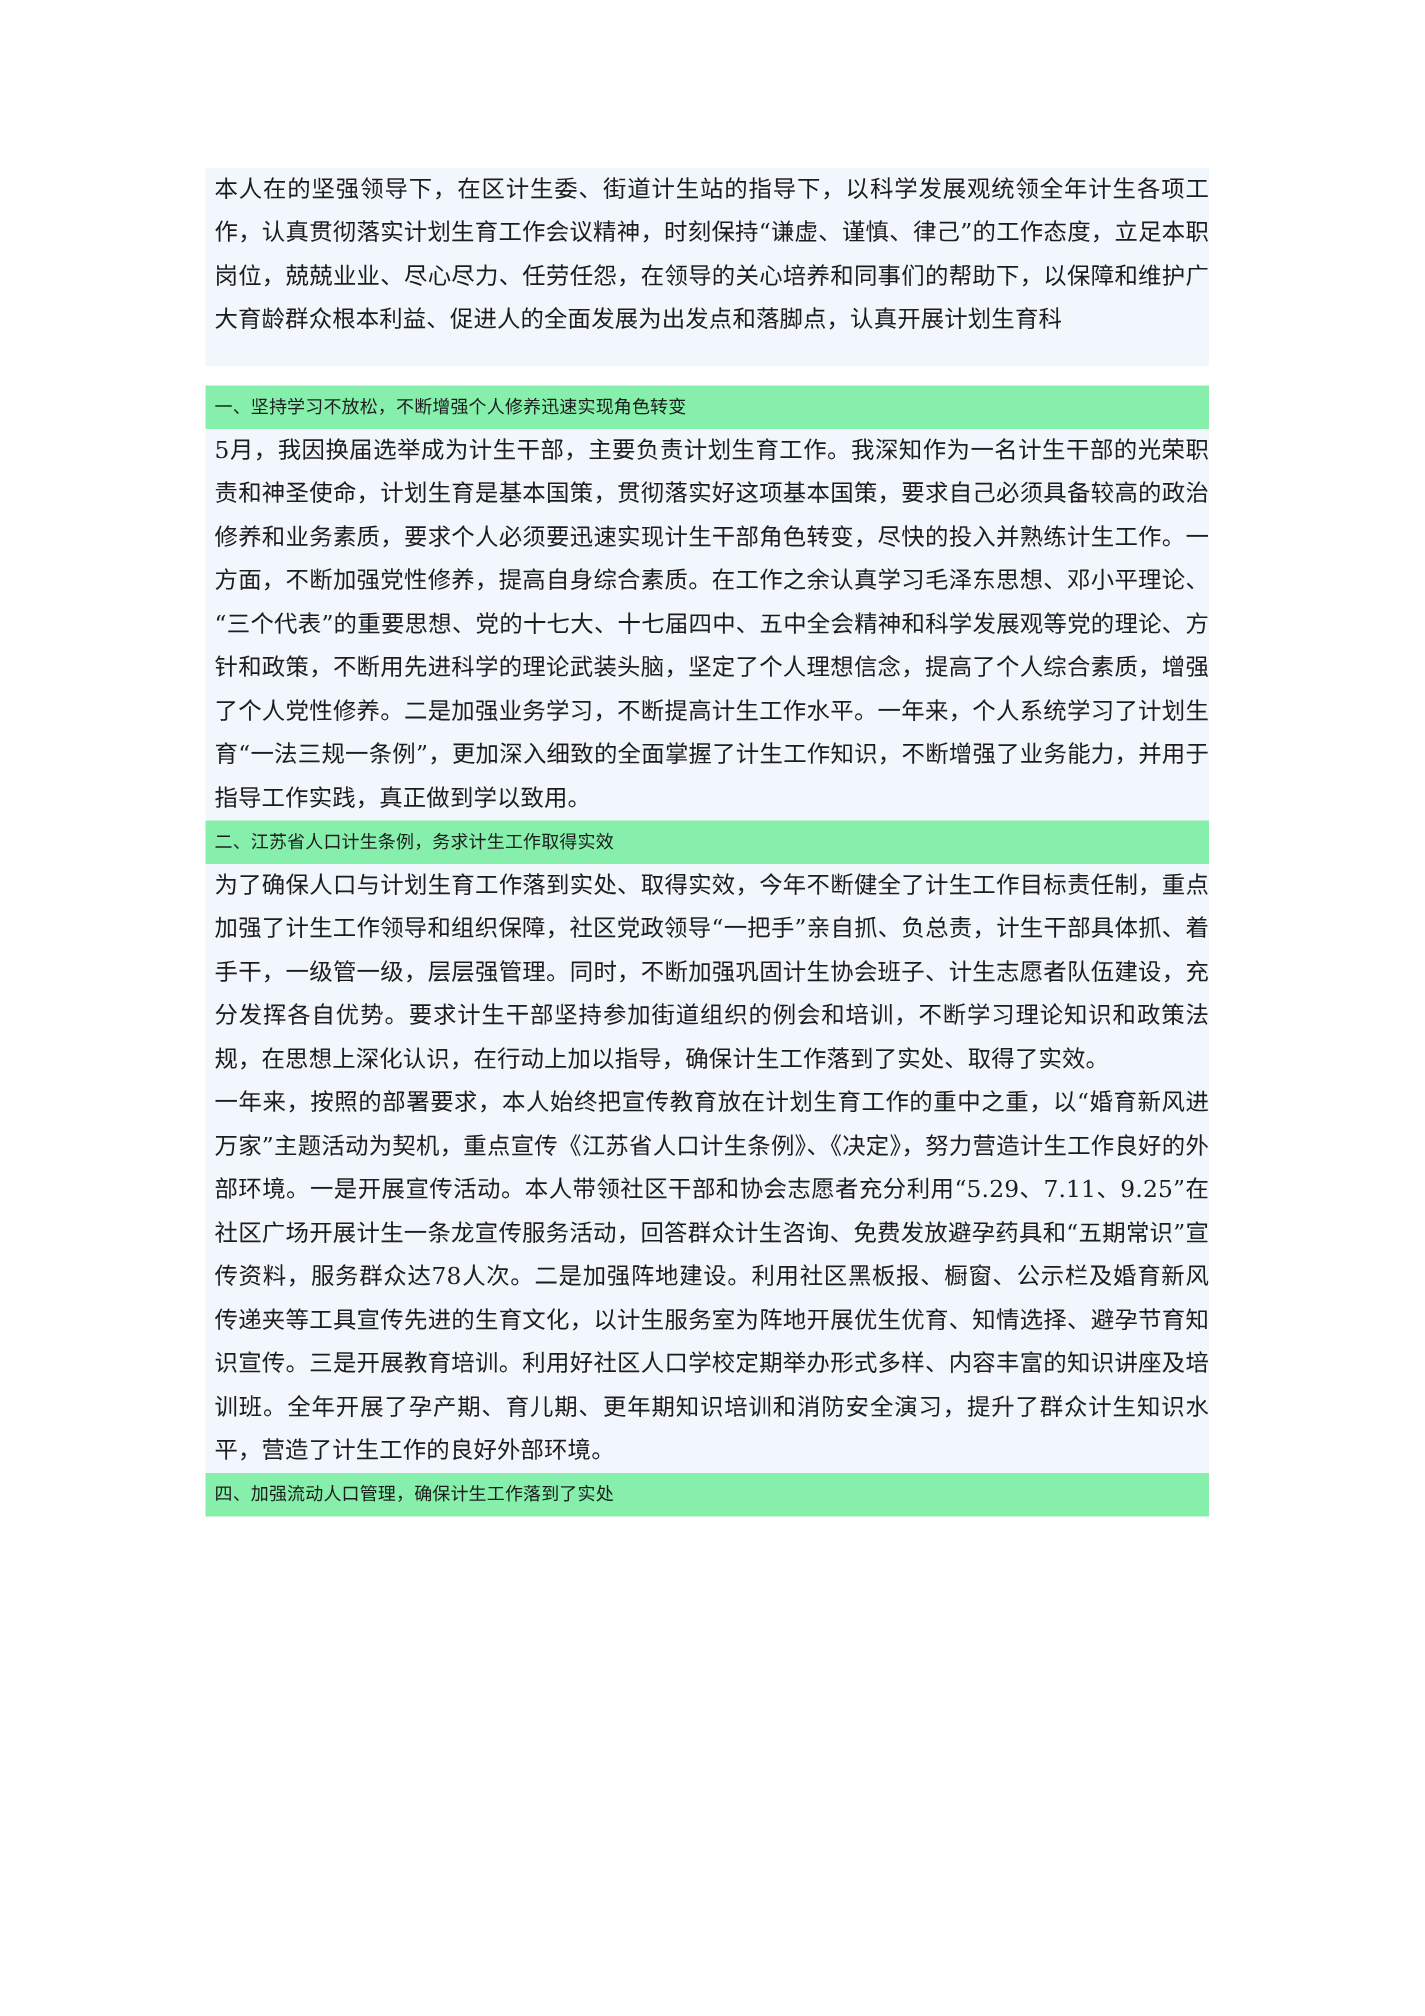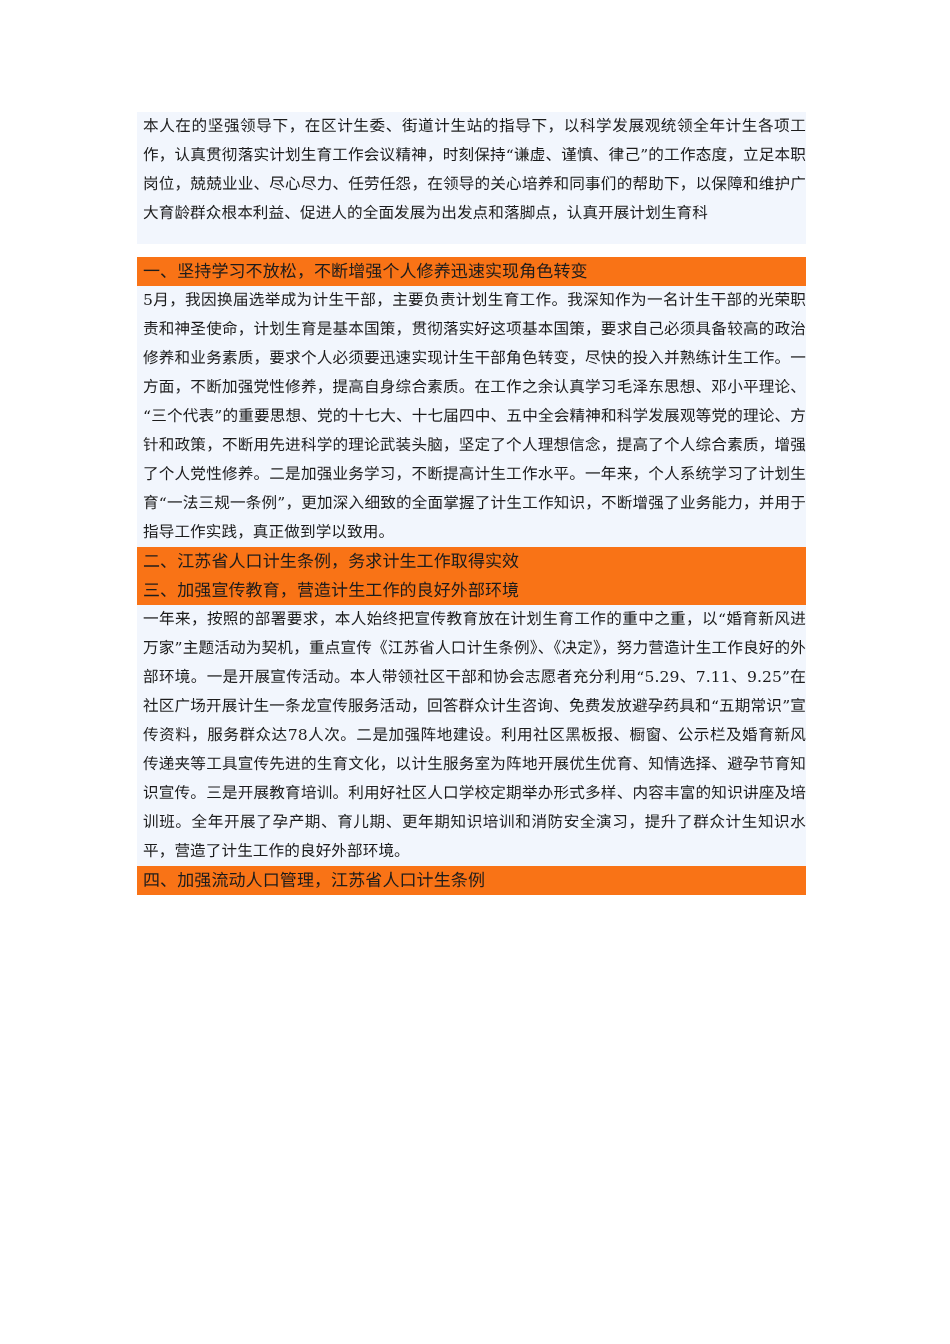--- a/index.html
+++ b/index.html
@@ -51,23 +51,23 @@
   }
 
   
   .para-gap {
     height: 13px;
     background: #ffffff;
   }
 
   
   .heading {
-    background: #f97316;
+    background: #86efac;
     color: #1c1c1c;
-    font-size: 17px;
+    font-size: 12px;
     line-height: 29px;
     text-align: left;
     padding: 0 0 0 6px;
     margin: 0;
     letter-spacing: 0.1px;
   }
 
   
   .para.tail {
     padding-bottom: 3px;
@@ -83,22 +83,22 @@
 
     <div class="para-gap"></div>
 
 
     <p class="heading">一、坚持学习不放松，不断增强个人修养迅速实现角色转变</p>
 
     <p class="para">5月，我因换届选举成为计生干部，主要负责计划生育工作。我深知作为一名计生干部的光荣职责和神圣使命，计划生育是基本国策，贯彻落实好这项基本国策，要求自己必须具备较高的政治修养和业务素质，要求个人必须要迅速实现计生干部角色转变，尽快的投入并熟练计生工作。一方面，不断加强党性修养，提高自身综合素质。在工作之余认真学习毛泽东思想、邓小平理论、“三个代表”的重要思想、党的十七大、十七届四中、五中全会精神和科学发展观等党的理论、方针和政策，不断用先进科学的理论武装头脑，坚定了个人理想信念，提高了个人综合素质，增强了个人党性修养。二是加强业务学习，不断提高计生工作水平。一年来，个人系统学习了计划生育“一法三规一条例”，更加深入细致的全面掌握了计生工作知识，不断增强了业务能力，并用于指导工作实践，真正做到学以致用。</p>
 
     <p class="heading">二、江苏省人口计生条例，务求计生工作取得实效</p>
 
+    <p class="para">为了确保人口与计划生育工作落到实处、取得实效，今年不断健全了计生工作目标责任制，重点加强了计生工作领导和组织保障，社区党政领导“一把手”亲自抓、负总责，计生干部具体抓、着手干，一级管一级，层层强管理。同时，不断加强巩固计生协会班子、计生志愿者队伍建设，充分发挥各自优势。要求计生干部坚持参加街道组织的例会和培训，不断学习理论知识和政策法规，在思想上深化认识，在行动上加以指导，确保计生工作落到了实处、取得了实效。</p>
 
-    <p class="heading">三、加强宣传教育，营造计生工作的良好外部环境</p>
 
     <p class="para">一年来，按照的部署要求，本人始终把宣传教育放在计划生育工作的重中之重，以“婚育新风进万家”主题活动为契机，重点宣传《江苏省人口计生条例》、《决定》，努力营造计生工作良好的外部环境。一是开展宣传活动。本人带领社区干部和协会志愿者充分利用“5.29、7.11、9.25”在社区广场开展计生一条龙宣传服务活动，回答群众计生咨询、免费发放避孕药具和“五期常识”宣传资料，服务群众达78人次。二是加强阵地建设。利用社区黑板报、橱窗、公示栏及婚育新风传递夹等工具宣传先进的生育文化，以计生服务室为阵地开展优生优育、知情选择、避孕节育知识宣传。三是开展教育培训。利用好社区人口学校定期举办形式多样、内容丰富的知识讲座及培训班。全年开展了孕产期、育儿期、更年期知识培训和消防安全演习，提升了群众计生知识水平，营造了计生工作的良好外部环境。</p>
 
-    <p class="heading">四、加强流动人口管理，江苏省人口计生条例</p>
+    <p class="heading">四、加强流动人口管理，确保计生工作落到了实处</p>
 
 
   </div>
 </div>
 
 </body></html>

